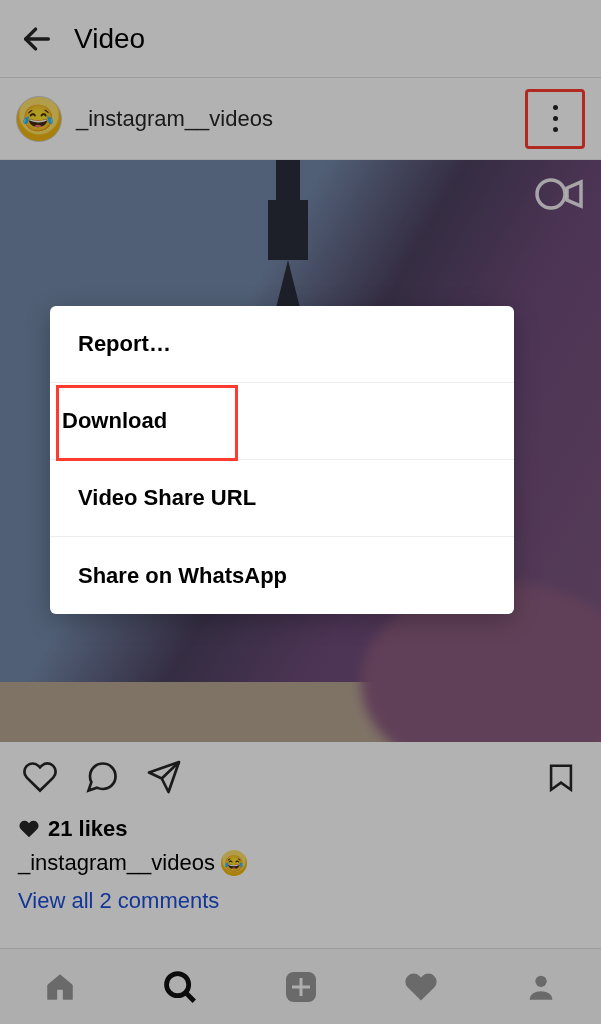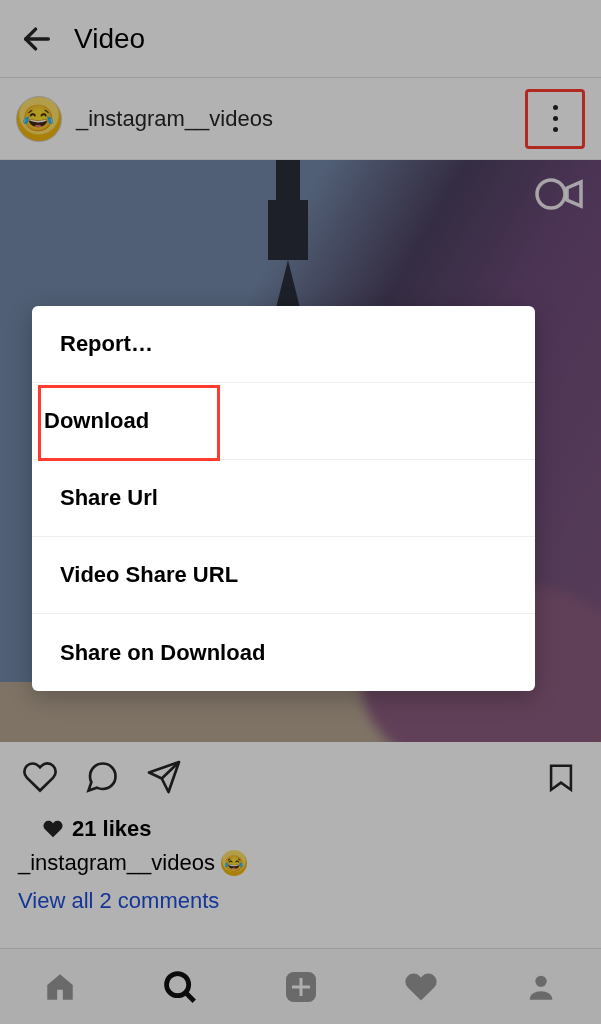--- a/index.html
+++ b/index.html
@@ -24,33 +24,33 @@
   .tower .top1 { position:absolute; top:40px; left:20px; width:40px; height:60px; background:#2a2e3a; }
   .tower .top2 { position:absolute; top:0; left:28px; width:24px; height:40px; background:#2a2e3a; }
   .video-badge { position:absolute; top:14px; right:14px; width:54px; height:40px; }
   .foreground { position:absolute; bottom:-40px; right:-40px; width:280px; height:200px; background:#8a5c7e; border-radius:50%; filter:blur(6px); }
   .foreground-table { position:absolute; bottom:0; left:0; right:0; height:60px; background:#b7a593; }
 
   .actions-row { height: 70px; display:flex; align-items:center; padding: 0 20px; }
   .actions-row .icon { width:40px; height:40px; display:flex; align-items:center; justify-content:center; margin-right: 22px; }
   .actions-row .spacer { flex: 1; }
 
-  .likes-row { padding: 4px 18px 2px; font-size: 22px; font-weight: 700; margin-left: 24px; }
+  .likes-row { padding: 4px 18px 2px; font-size: 22px; font-weight: 700; }
   .caption-row { padding: 2px 18px; font-size: 22px; display:flex; align-items:center; }
   .caption-emoji { width:26px; height:26px; border-radius:50%; background: radial-gradient(circle at 50% 40%, #ffe36b 55%, #f2b80f 60%); display:inline-flex; align-items:center; justify-content:center; font-size:16px; margin-left:6px; }
   .comments-row { padding: 10px 18px 0; font-size: 22px; color:#1d4ed8; }
 
   .bottom-nav { position:absolute; bottom:0; left:0; right:0; height:76px; background:#fafafa; border-top:1px solid #ddd; display:flex; }
   .bottom-nav .nav-item { flex:1; display:flex; align-items:center; justify-content:center; }
 
   
   .dim { position:absolute; inset:0; background:rgba(0,0,0,0.30); }
 
   
-  .menu { position:absolute; top: 306px; left: 32px; width: 503px; background:#fff; border-radius: 6px; box-shadow: 0 6px 24px rgba(0,0,0,0.25); overflow:hidden; }
+  .menu { position:absolute; top: 306px; left: 50px; width: 464px; background:#fff; border-radius: 6px; box-shadow: 0 6px 24px rgba(0,0,0,0.25); overflow:hidden; }
   .menu-item { height: 77px; display:flex; align-items:center; padding: 0 28px; font-size: 22px; font-weight: 700; border-bottom:1px solid #eee; }
   .menu-item:last-child { border-bottom:none; }
   .menu-item.highlight { position:relative;padding-left:12px; }
   .menu-item.highlight::after { content:""; position:absolute; left: 6px; top: 2px; width: 176px; height: 70px; border:3px solid #ff3b30; pointer-events:none; }
 
   svg { display:block; }
 </style>
 </head>
 <body>
 
@@ -169,21 +169,18 @@
 
 <div class="dim"></div>
 <div class="menu">
   <div class="menu-item">
       <span>Report…</span>
     </div>
   <div class="menu-item highlight">
       <span>Download</span>
     </div>
   <div class="menu-item">
-      <span>Share Url</span>
-    </div>
-  <div class="menu-item">
       <span>Video Share URL</span>
     </div>
   <div class="menu-item">
-      <span>Share on Download</span>
+      <span>Share on WhatsApp</span>
     </div>
 </div>
 
 </body></html>

